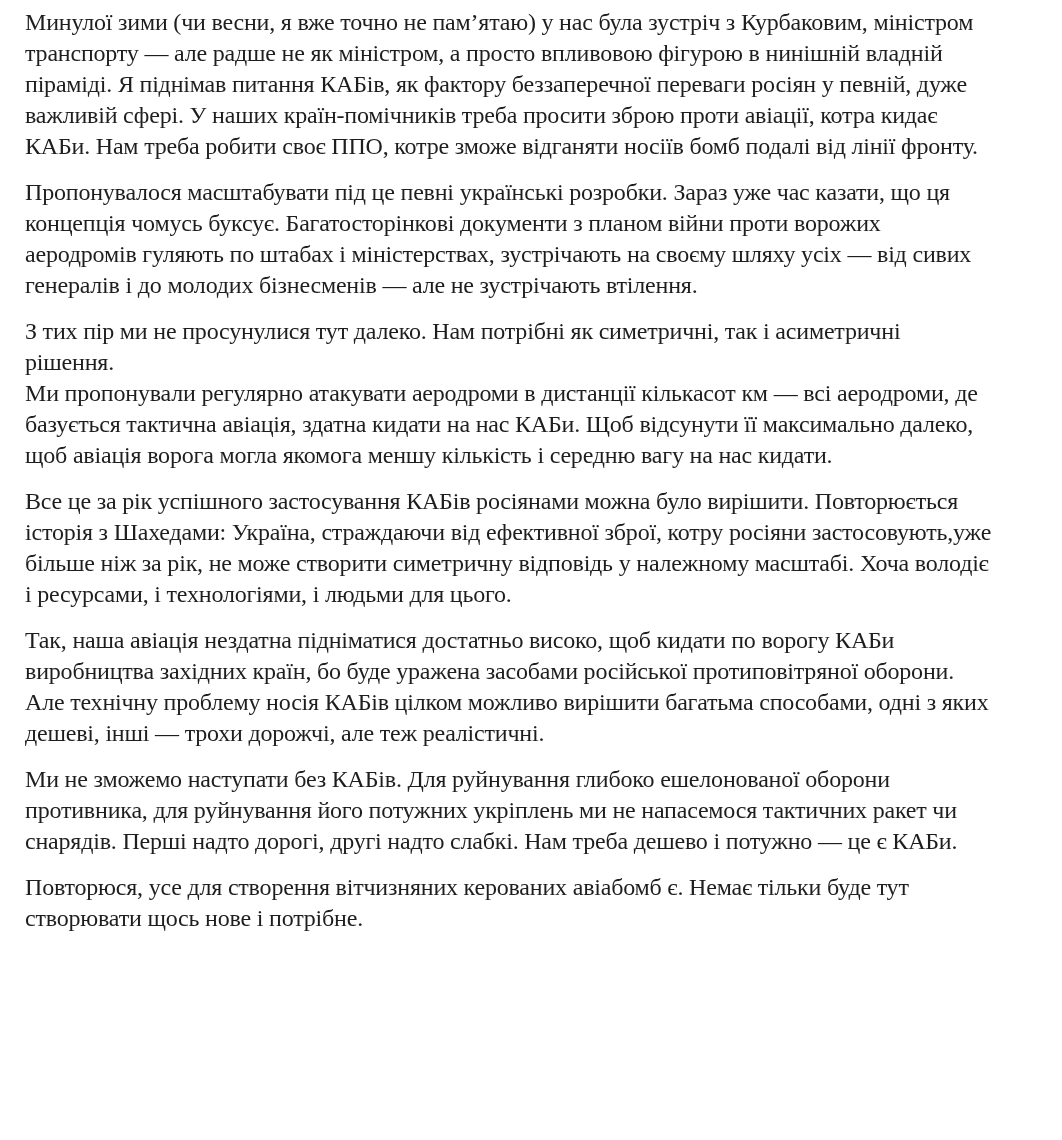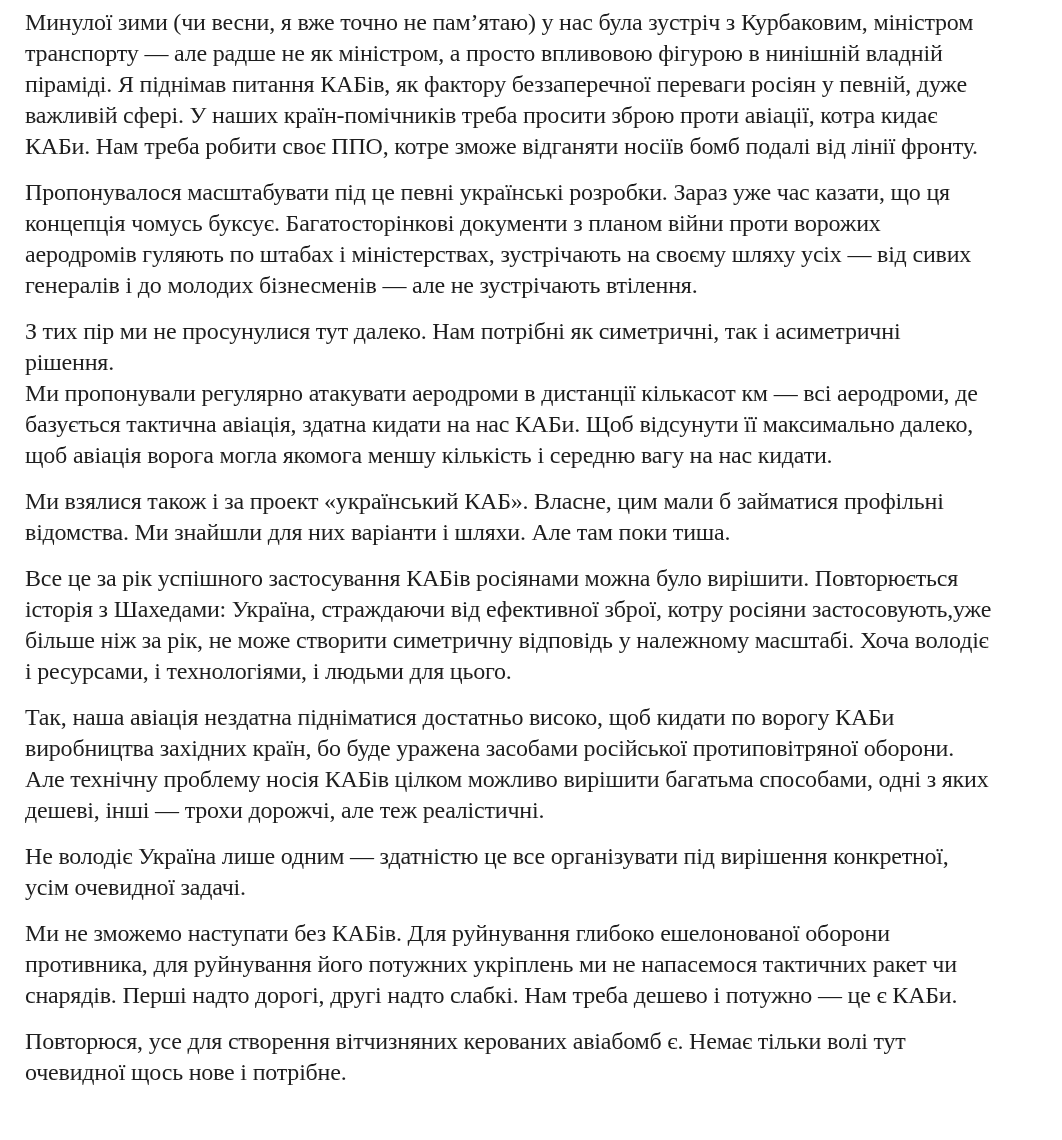--- a/index.html
+++ b/index.html
@@ -33,19 +33,17 @@
   }
 </style>
 </head>
 <body>
 
 <div class="doc">
   <p>Минулої зими (чи весни, я вже точно не пам’ятаю) у нас була зустріч з Курбаковим, міністром транспорту — але радше не як міністром, а просто впливовою фігурою в нинішній владній піраміді. Я піднімав питання КАБів, як фактору беззаперечної переваги росіян у певній, дуже важливій сфері. У наших країн-помічників треба просити зброю проти авіації, котра кидає КАБи. Нам треба робити своє ППО, котре зможе відганяти носіїв бомб подалі від лінії фронту.</p>
   <p>Пропонувалося масштабувати під це певні українські розробки. Зараз уже час казати, що ця концепція чомусь буксує. Багатосторінкові документи з планом війни проти ворожих аеродромів гуляють по штабах і міністерствах, зустрічають на своєму шляху усіх — від сивих генералів і до молодих бізнесменів — але не зустрічають втілення.</p>
   <p>З тих пір ми не просунулися тут далеко. Нам потрібні як симетричні, так і асиметричні рішення.
 Ми пропонували регулярно атакувати аеродроми в дистанції кількасот км — всі аеродроми, де базується тактична авіація, здатна кидати на нас КАБи. Щоб відсунути її максимально далеко, щоб авіація ворога могла якомога меншу кількість і середню вагу на нас кидати.</p>
-  <p>Ми взялися також і за проект «український КАБ». Власне, цим мали б займатися профільні відомства. Ми знайшли для них варіанти і шляхи. Але там поки тиша.</p>
   <p>Все це за рік успішного застосування КАБів росіянами можна було вирішити. Повторюється історія з Шахедами: Україна, страждаючи від ефективної зброї, котру росіяни застосовують,уже більше ніж за рік, не може створити симетричну відповідь у належному масштабі. Хоча володіє і ресурсами, і технологіями, і людьми для цього.</p>
   <p>Так, наша авіація нездатна підніматися достатньо високо, щоб кидати по ворогу КАБи виробництва західних країн, бо буде уражена засобами російської протиповітряної оборони. Але технічну проблему носія КАБів цілком можливо вирішити багатьма способами, одні з яких дешеві, інші — трохи дорожчі, але теж реалістичні.</p>
-  <p>Не володіє Україна лише одним — здатністю це все організувати під вирішення конкретної, усім очевидної задачі.</p>
   <p>Ми не зможемо наступати без КАБів. Для руйнування глибоко ешелонованої оборони противника, для руйнування його потужних укріплень ми не напасемося тактичних ракет чи снарядів. Перші надто дорогі, другі надто слабкі. Нам треба дешево і потужно — це є КАБи.</p>
-  <p>Повторюся, усе для створення вітчизняних керованих авіабомб є. Немає тільки волі тут очевидної щось нове і потрібне.</p>
+  <p>Повторюся, усе для створення вітчизняних керованих авіабомб є. Немає тільки буде тут створювати щось нове і потрібне.</p>
 </div>
 
 </body></html>

